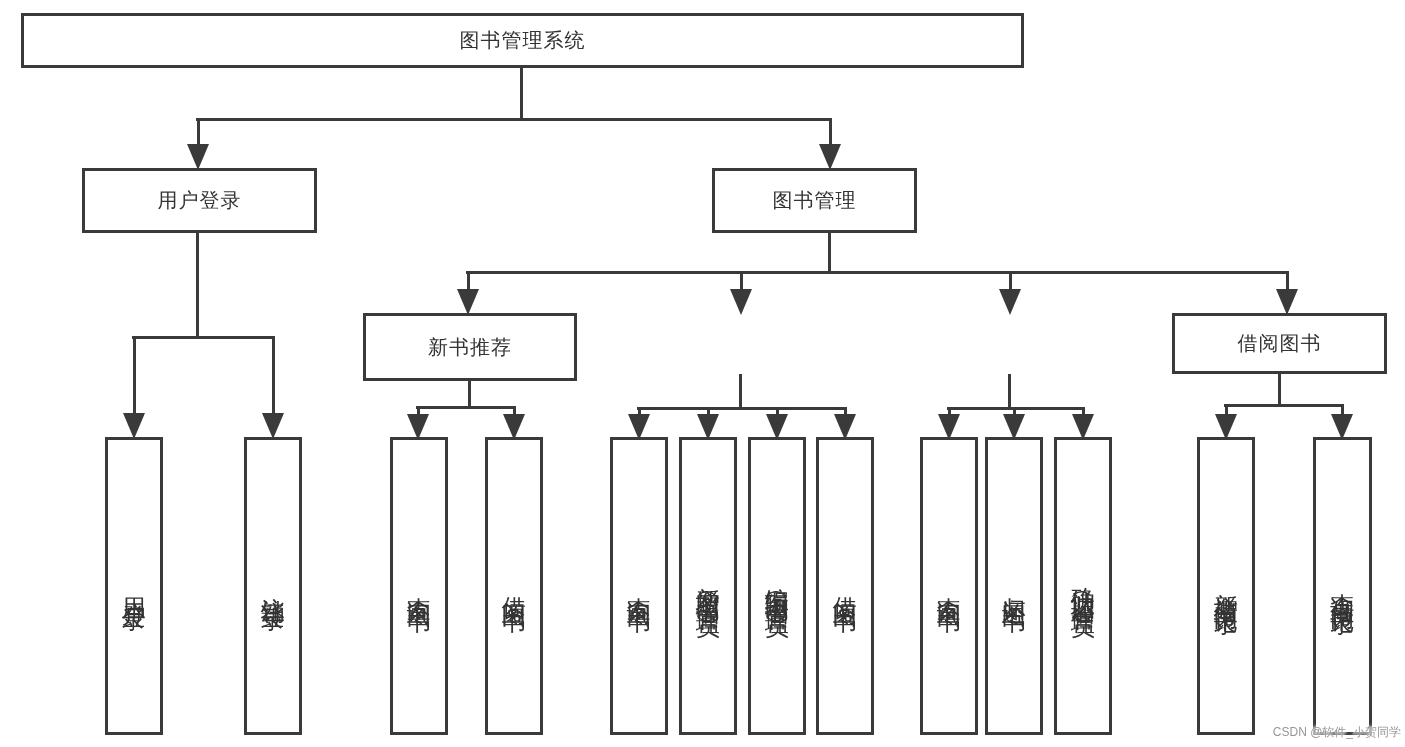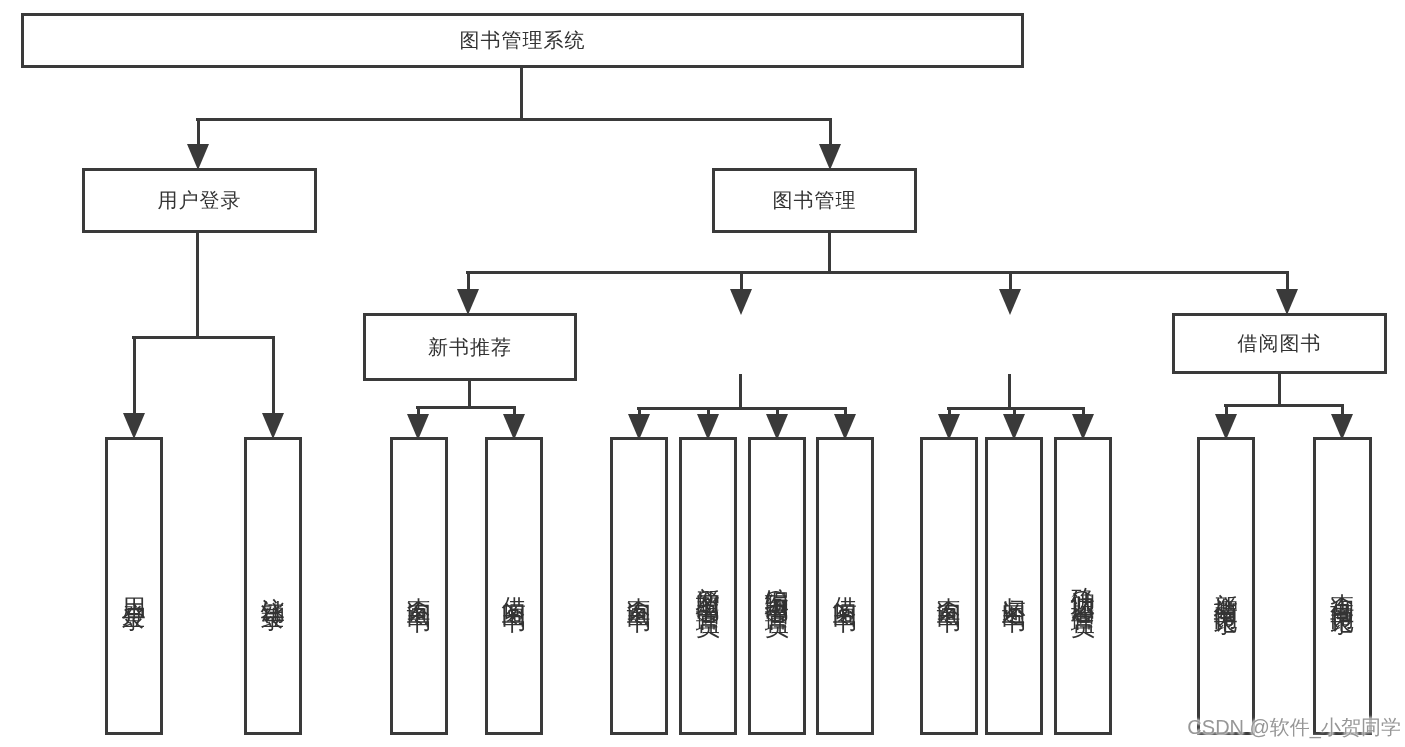--- a/index.html
+++ b/index.html
@@ -38,21 +38,21 @@
   .vline{width:3px}
   .tri{
     position:absolute;width:0;height:0;
     border-left:11px solid transparent;
     border-right:11px solid transparent;
     border-top:26px solid var(--line);
     z-index:1;
   }
   .watermark{
     position:absolute;right:4px;bottom:6px;z-index:3;
-    color:var(--watermark);font-size:20px;white-space:nowrap;
+    color:var(--watermark);font-size:12px;white-space:nowrap;
     text-shadow:0 0 3px #fff,0 0 3px #fff,0 0 4px #fff;
   }
 </style>
 </head>
 <body>
 
 <div class="stage">
 
   <div class="box hbox" style="left:21px;top:13px;width:1003px;height:55px">
     <span>图书管理系统</span>

